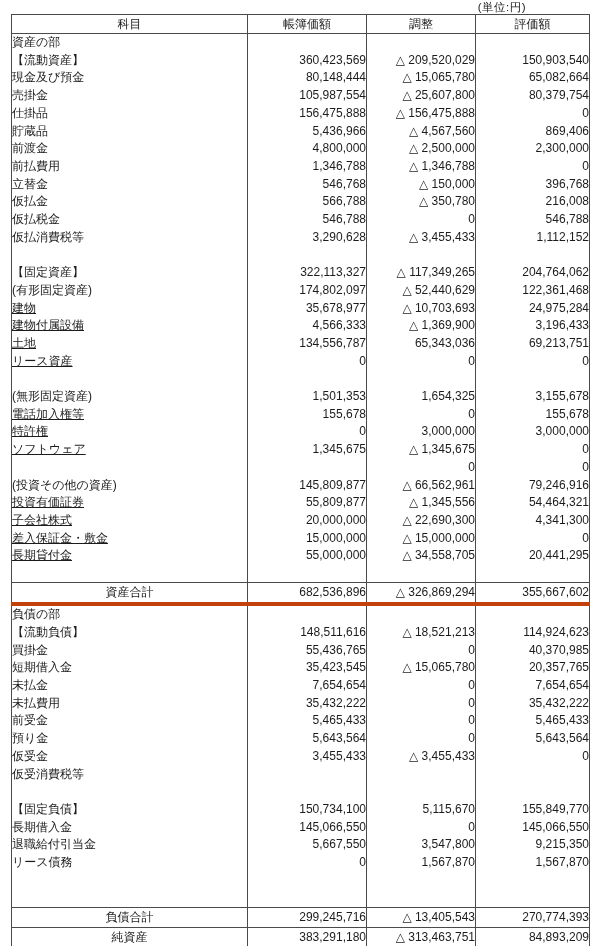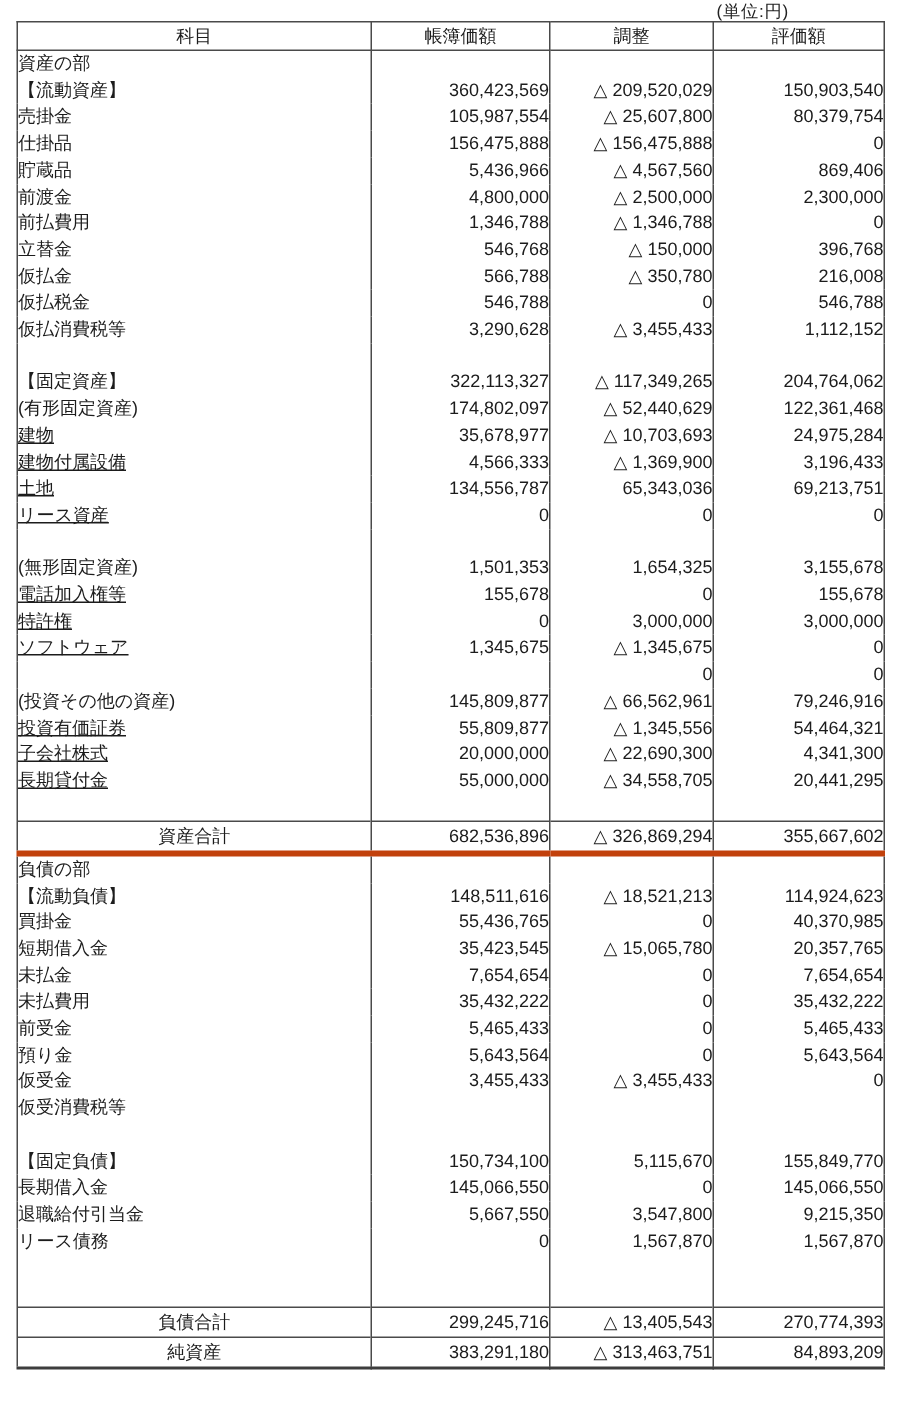--- a/index.html
+++ b/index.html
@@ -95,20 +95,26 @@
           <td class="num adj"></td>
           <td class="num val"></td>
         </tr>
         <tr class="row-group">
           <td class="label ind-1">【流動資産】</td>
           <td class="num book">360,423,569</td>
           <td class="num adj">△ 209,520,029</td>
           <td class="num val">150,903,540</td>
         </tr>
         <tr class="row-item">
+          <td class="label ind-3">現金及び預金</td>
+          <td class="num book">80,148,444</td>
+          <td class="num adj">△ 15,065,780</td>
+          <td class="num val">65,082,664</td>
+        </tr>
+        <tr class="row-item">
           <td class="label ind-3">売掛金</td>
           <td class="num book">105,987,554</td>
           <td class="num adj">△ 25,607,800</td>
           <td class="num val">80,379,754</td>
         </tr>
         <tr class="row-item">
           <td class="label ind-3">仕掛品</td>
           <td class="num book">156,475,888</td>
           <td class="num adj">△ 156,475,888</td>
           <td class="num val">0</td>
@@ -245,20 +251,26 @@
           <td class="num adj">△ 1,345,556</td>
           <td class="num val">54,464,321</td>
         </tr>
         <tr class="row-item">
           <td class="label ind-4">子会社株式</td>
           <td class="num book">20,000,000</td>
           <td class="num adj">△ 22,690,300</td>
           <td class="num val">4,341,300</td>
         </tr>
         <tr class="row-item">
+          <td class="label ind-4">差入保証金・敷金</td>
+          <td class="num book">15,000,000</td>
+          <td class="num adj">△ 15,000,000</td>
+          <td class="num val">0</td>
+        </tr>
+        <tr class="row-item">
           <td class="label ind-4">長期貸付金</td>
           <td class="num book">55,000,000</td>
           <td class="num adj">△ 34,558,705</td>
           <td class="num val">20,441,295</td>
         </tr>
         <tr class="row-blank">
           <td class="label ind-0"></td>
           <td class="num book"></td>
           <td class="num adj"></td>
           <td class="num val"></td>

